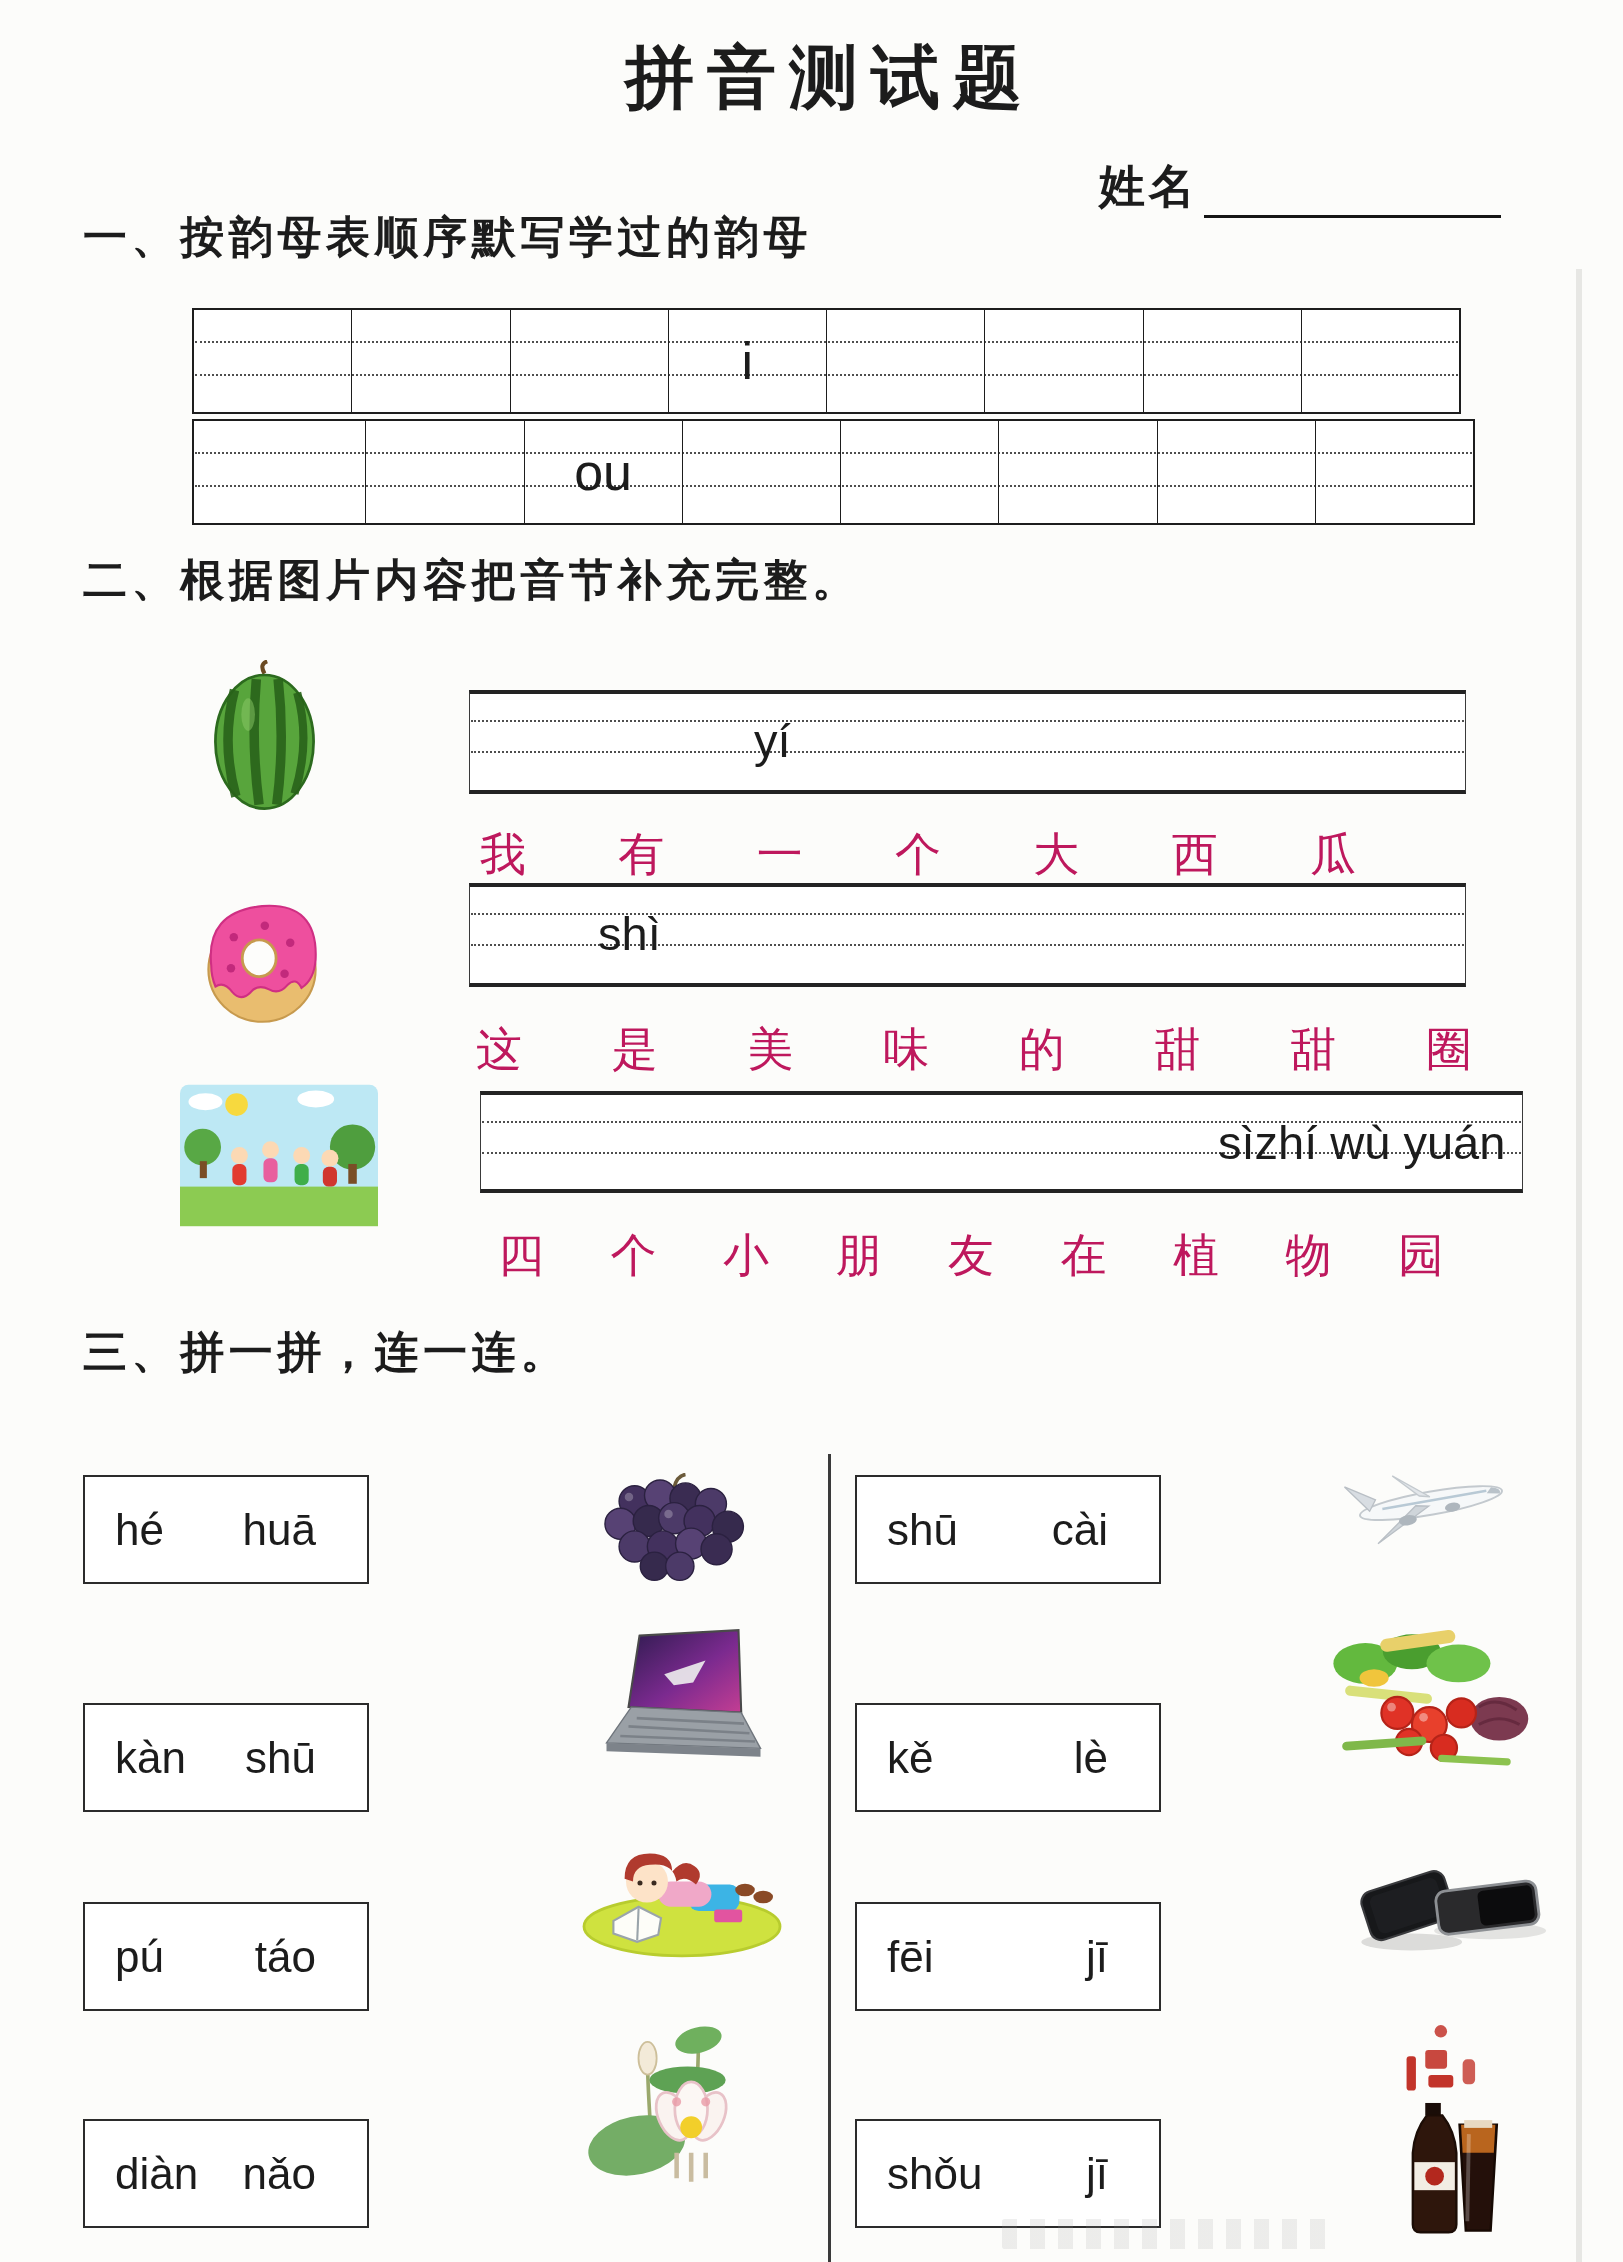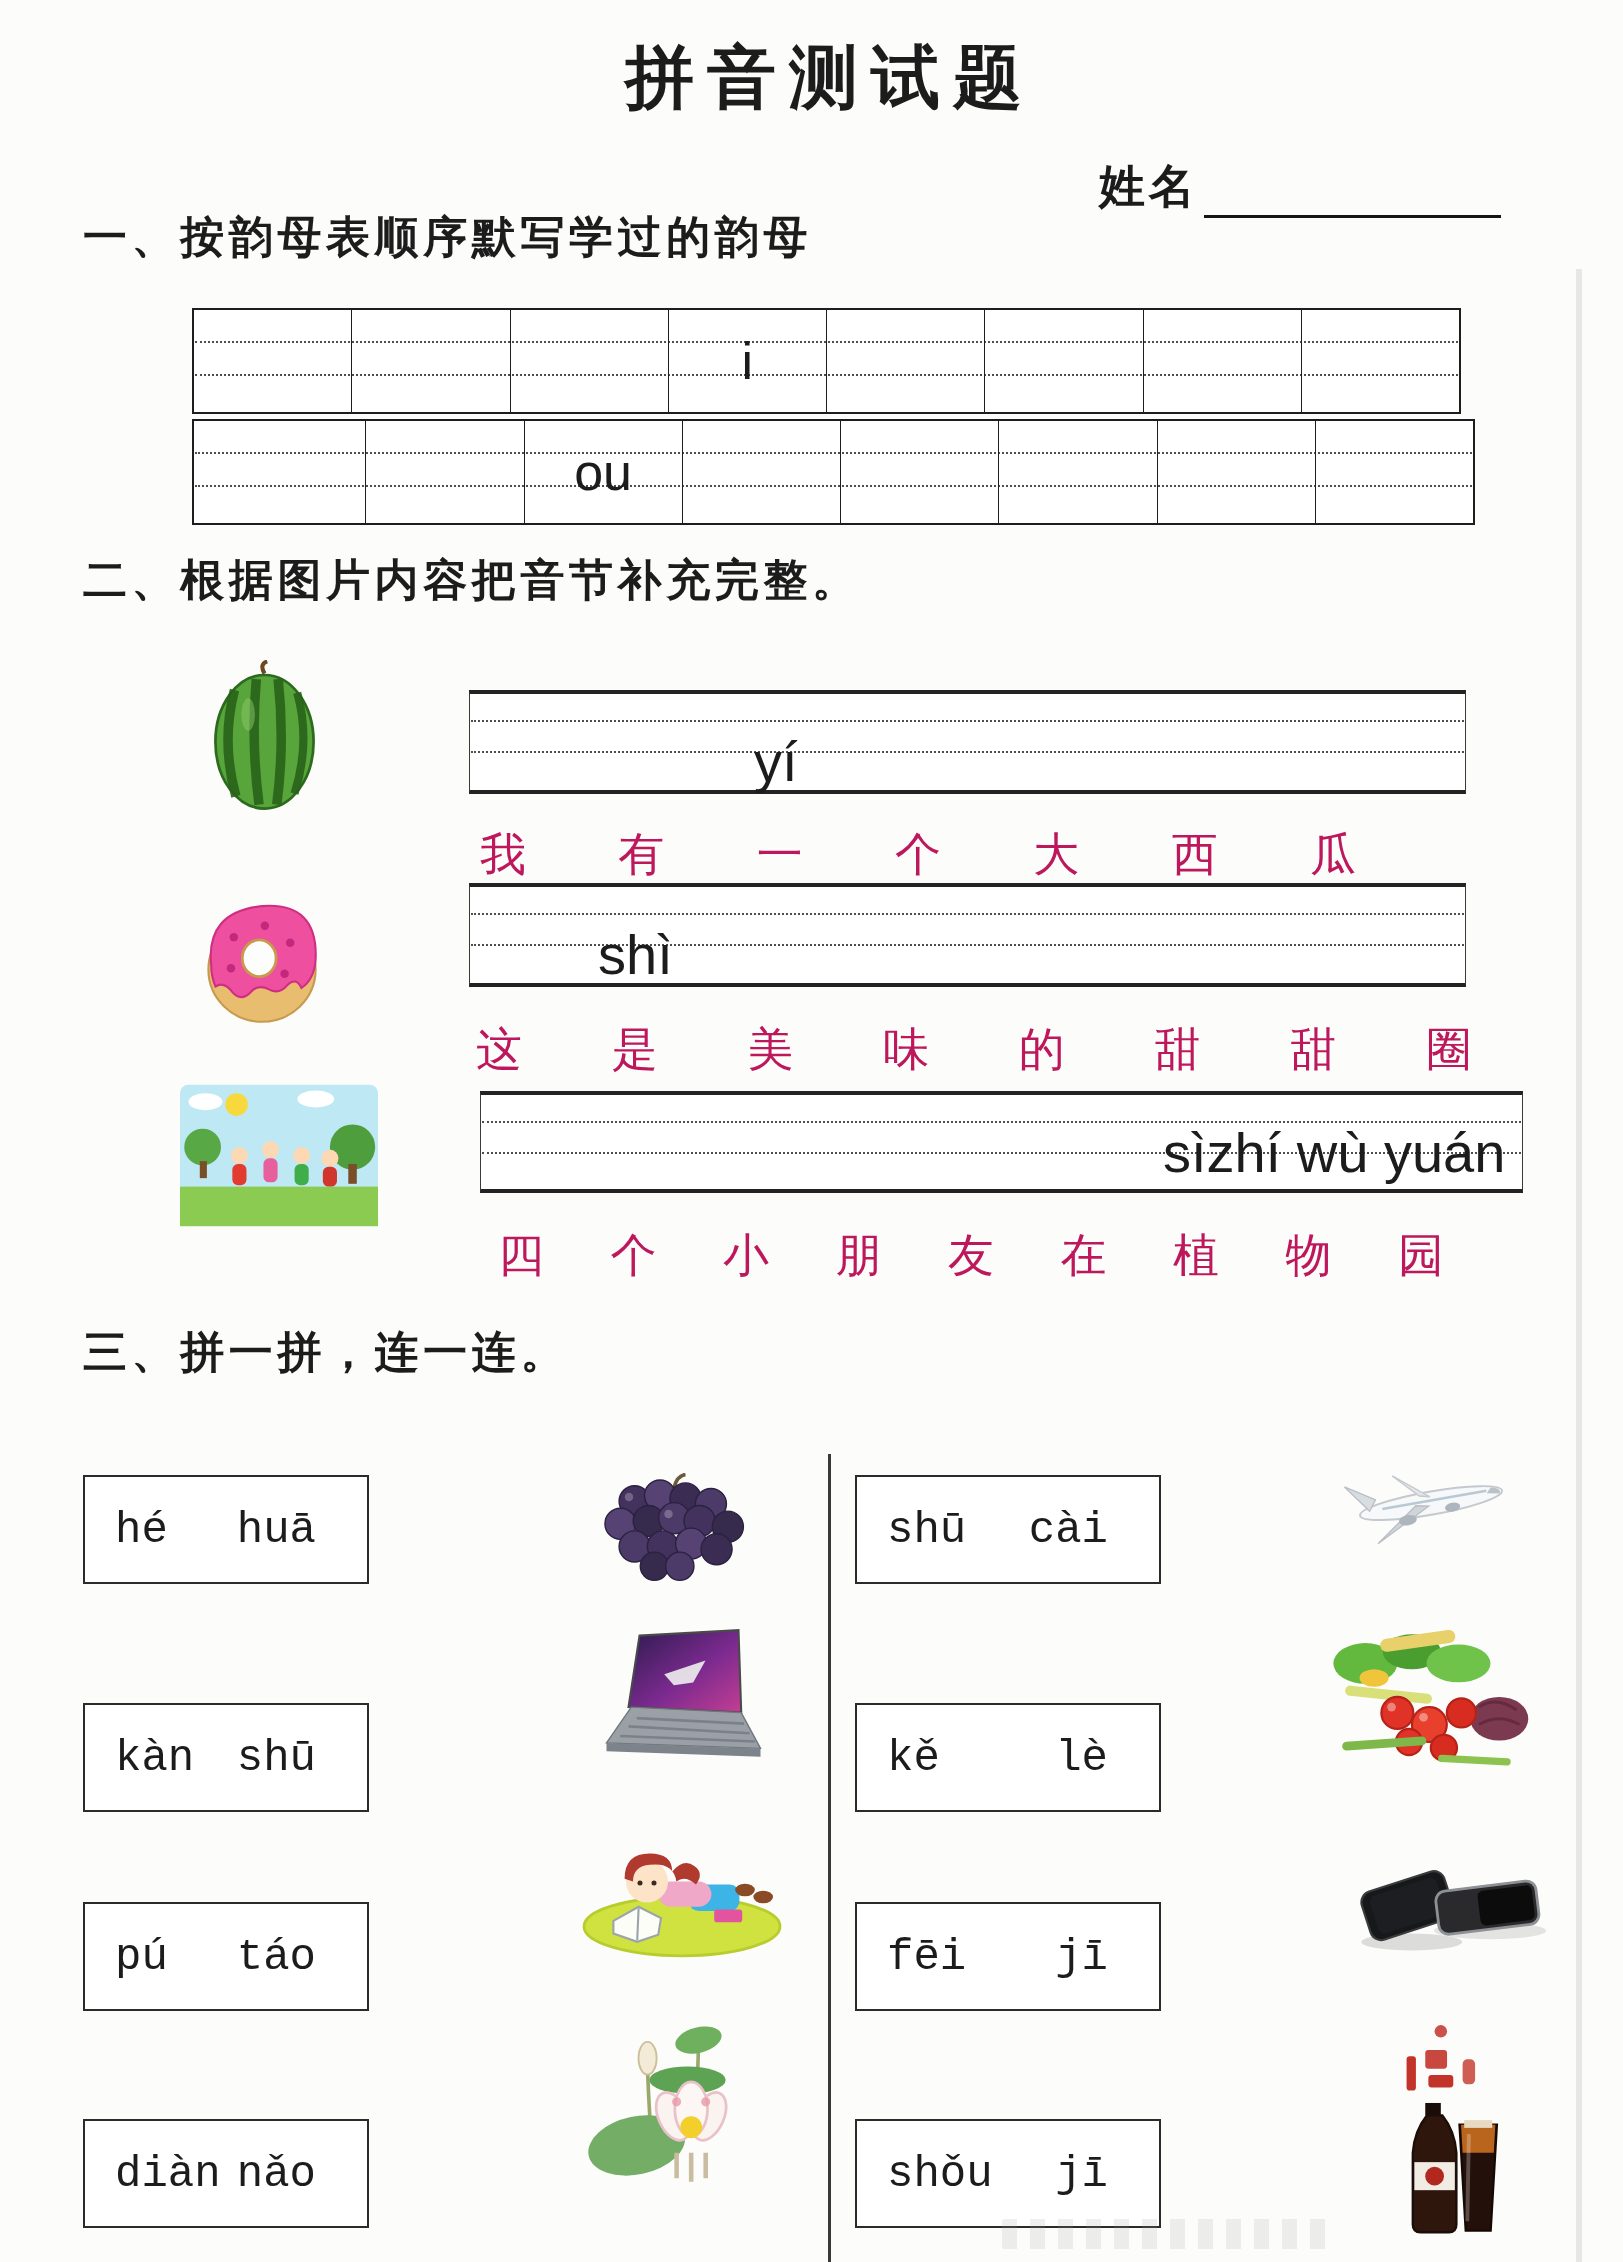--- a/index.html
+++ b/index.html
@@ -30,34 +30,34 @@
   .grid-row .d2{top:64px;}
 
   
   .fourline{background:#fff;border:1.9px solid #3a3a3a;border-top:4.6px solid #232323;border-bottom:4.6px solid #232323;}
   .fourline .d1{top:26px;}
   .fourline .d2{top:57px;}
   .boxA{left:469px;top:690px;width:995px;height:96px;}
   .boxB{left:469px;top:883px;width:995px;height:96px;}
   .boxC{left:480px;top:1091px;width:1043px;height:102px;display:flex;align-items:center;
         justify-content:flex-end;padding:0 16.7px;box-sizing:border-box;}
-  .pinyin-answer{font-size:56px;line-height:1;position:relative;z-index:2;margin-top:22px;}
+  .pinyin-answer{font-size:47px;line-height:1;position:relative;z-index:2;}
   .ans-a{position:absolute;left:284px;top:50%;transform:translateY(-54%);}
   .ans-b{position:absolute;left:128px;top:50%;transform:translateY(-54%);}
 
   .sentence{font-size:46px;text-align:justify;text-align-last:justify;line-height:1.15;color:#be185d;margin-top:20px;}
   .sentA{left:480px;top:809px;width:876px;}
   .sentB{left:476px;top:1004px;width:996px;}
   .sentC{left:498px;top:1210px;width:946px;}
 
   
   .divider{left:828px;top:1454px;width:2.8px;height:808px;background:#3a3a3a;}
   .word-box{border:2.8px solid #2b2b2b;background:#fff;display:flex;align-items:center;
             justify-content:space-between;padding:0 51px 0 30px;box-sizing:border-box;
-            font-size:44px;height:109px;font-family:Liberation Mono, monospace;}
+            font-size:44px;height:109px;}
   .wleft{left:83px;width:286px;}
   .wright{left:855px;width:306px;}
   .row1{top:1475px;} .row2{top:1703px;} .row3{top:1902px;} .row4{top:2119px;}
 
   .img-box svg{width:100%;height:100%;display:block;}
   .scan-edge{left:1576px;top:269px;width:5.6px;height:1993px;background:#e7e7e4;}
   .watermark{left:1002px;top:2219px;width:325px;height:30px;opacity:.16;border-radius:2.8px;
              background:repeating-linear-gradient(90deg,#9a9a9a 0 15px,transparent 15px 28px);}
 </style>
 </head>

